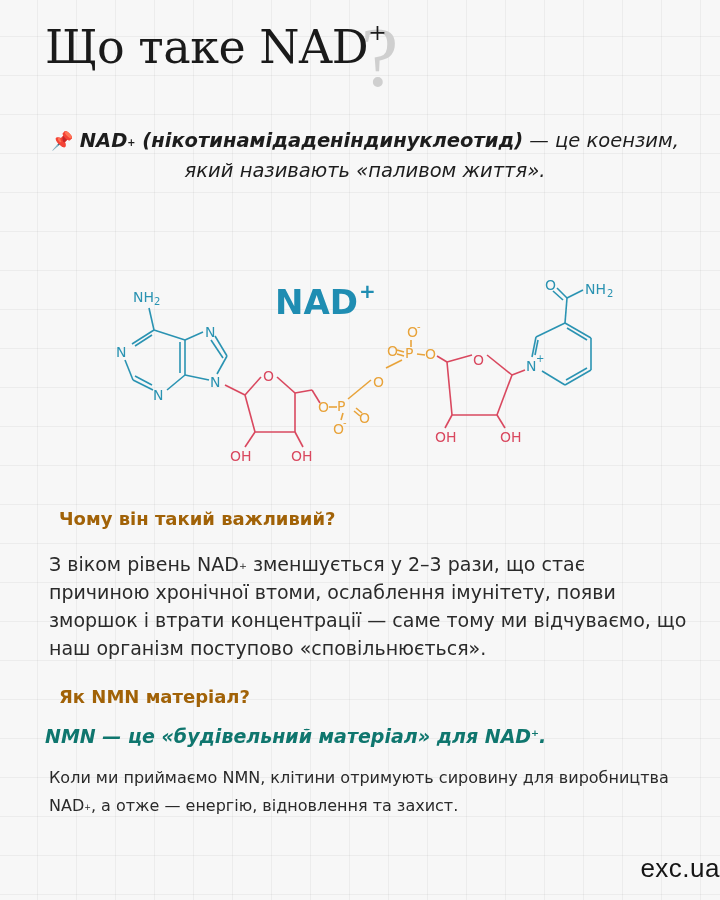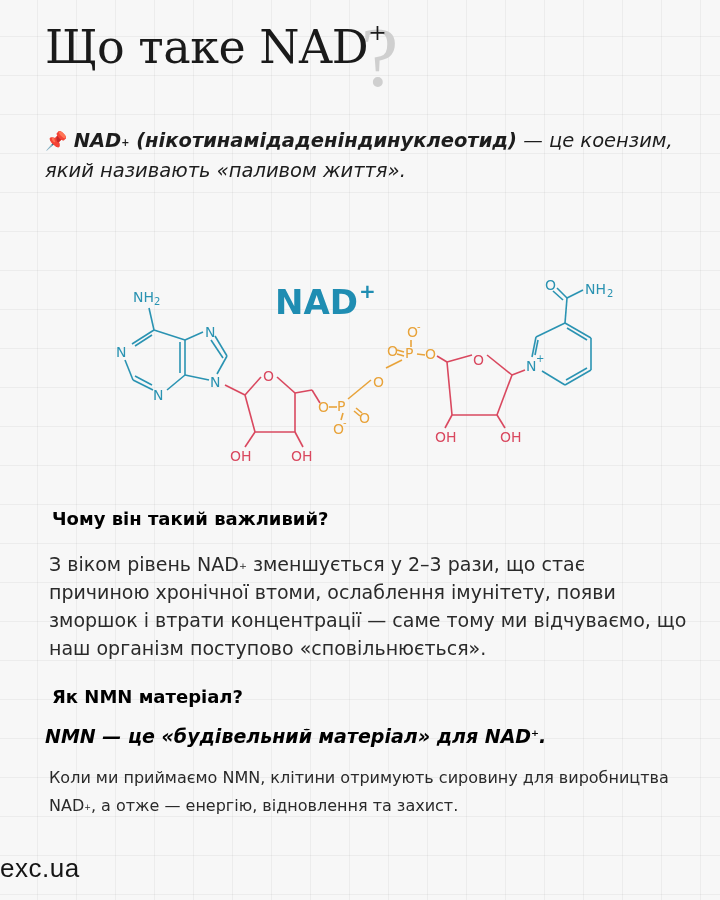--- a/index.html
+++ b/index.html
@@ -20,34 +20,34 @@
     font-size: 46px; line-height: 1; color: #1a1a1a; letter-spacing: -0.5px;
     white-space: nowrap;
   }
   .title sup { font-size: 22px; vertical-align: top; position: relative; top: -2px; }
   .title .qmark {
     position: absolute; left: 316px; top: -8px;
     font-family: "Liberation Serif", serif; font-size: 84px; color: #cfcfcf; z-index: -1;
   }
   .intro { position: absolute; left: 45px; top: 126px; width: 640px;
     font-size: 19.5px; line-height: 30px; font-style: italic; color: #1d1d1d; }
-  .intro p { margin: 0; }
+  .intro p { margin: 0; text-align: center; }
   .intro .p2 { margin-top: 16px; }
   .intro b { font-weight: bold; }
   .pin { font-style: normal; color: #d33; font-size: 18px; }
   sup.s { font-size: 0.5em; vertical-align: top; position: relative; top: 2px; }
   .molecule { position: absolute; left: 95px; top: 270px; width: 520px; height: 200px; }
-  .h2 { position: absolute; left: 52px; font-weight: bold; font-size: 18px; color: #000000; }
+  .h2 { position: absolute; left: 59px; font-weight: bold; font-size: 18px; color: #a16207; }
   .h2.q1 { top: 508px; }
   .h2.q2 { top: 686px; }
   .body1 { position: absolute; left: 45px; top: 546px; width: 650px; font-size: 19px; line-height: 28px; color: #2a2a2a; }
   .body1 p, .body2 p { margin: 4px; }
-  .lead { position: absolute; left: 45px; top: 725px; font-size: 19px; font-style: italic; font-weight: bold; color: #000000; }
+  .lead { position: absolute; left: 45px; top: 725px; font-size: 19px; font-style: italic; font-weight: bold; color: #0f766e; }
   .body2 { position: absolute; left: 45px; top: 760px; width: 650px; font-size: 16px; line-height: 28px; color: #2a2a2a; }
-  .footer { position: absolute; left: 0; width: 720px; top: 853px; text-align: left;
+  .footer { position: absolute; left: 0; width: 720px; top: 853px; text-align: right;
     font-family: "Liberation Sans", sans-serif; font-size: 26px; color: #151515; letter-spacing: 0.5px; }
 </style>
 </head>
 <body>
 
 <div class="title">
   <span>Що таке NAD</span><sup>+</sup>
   <span class="qmark">?</span>
 </div>
 

